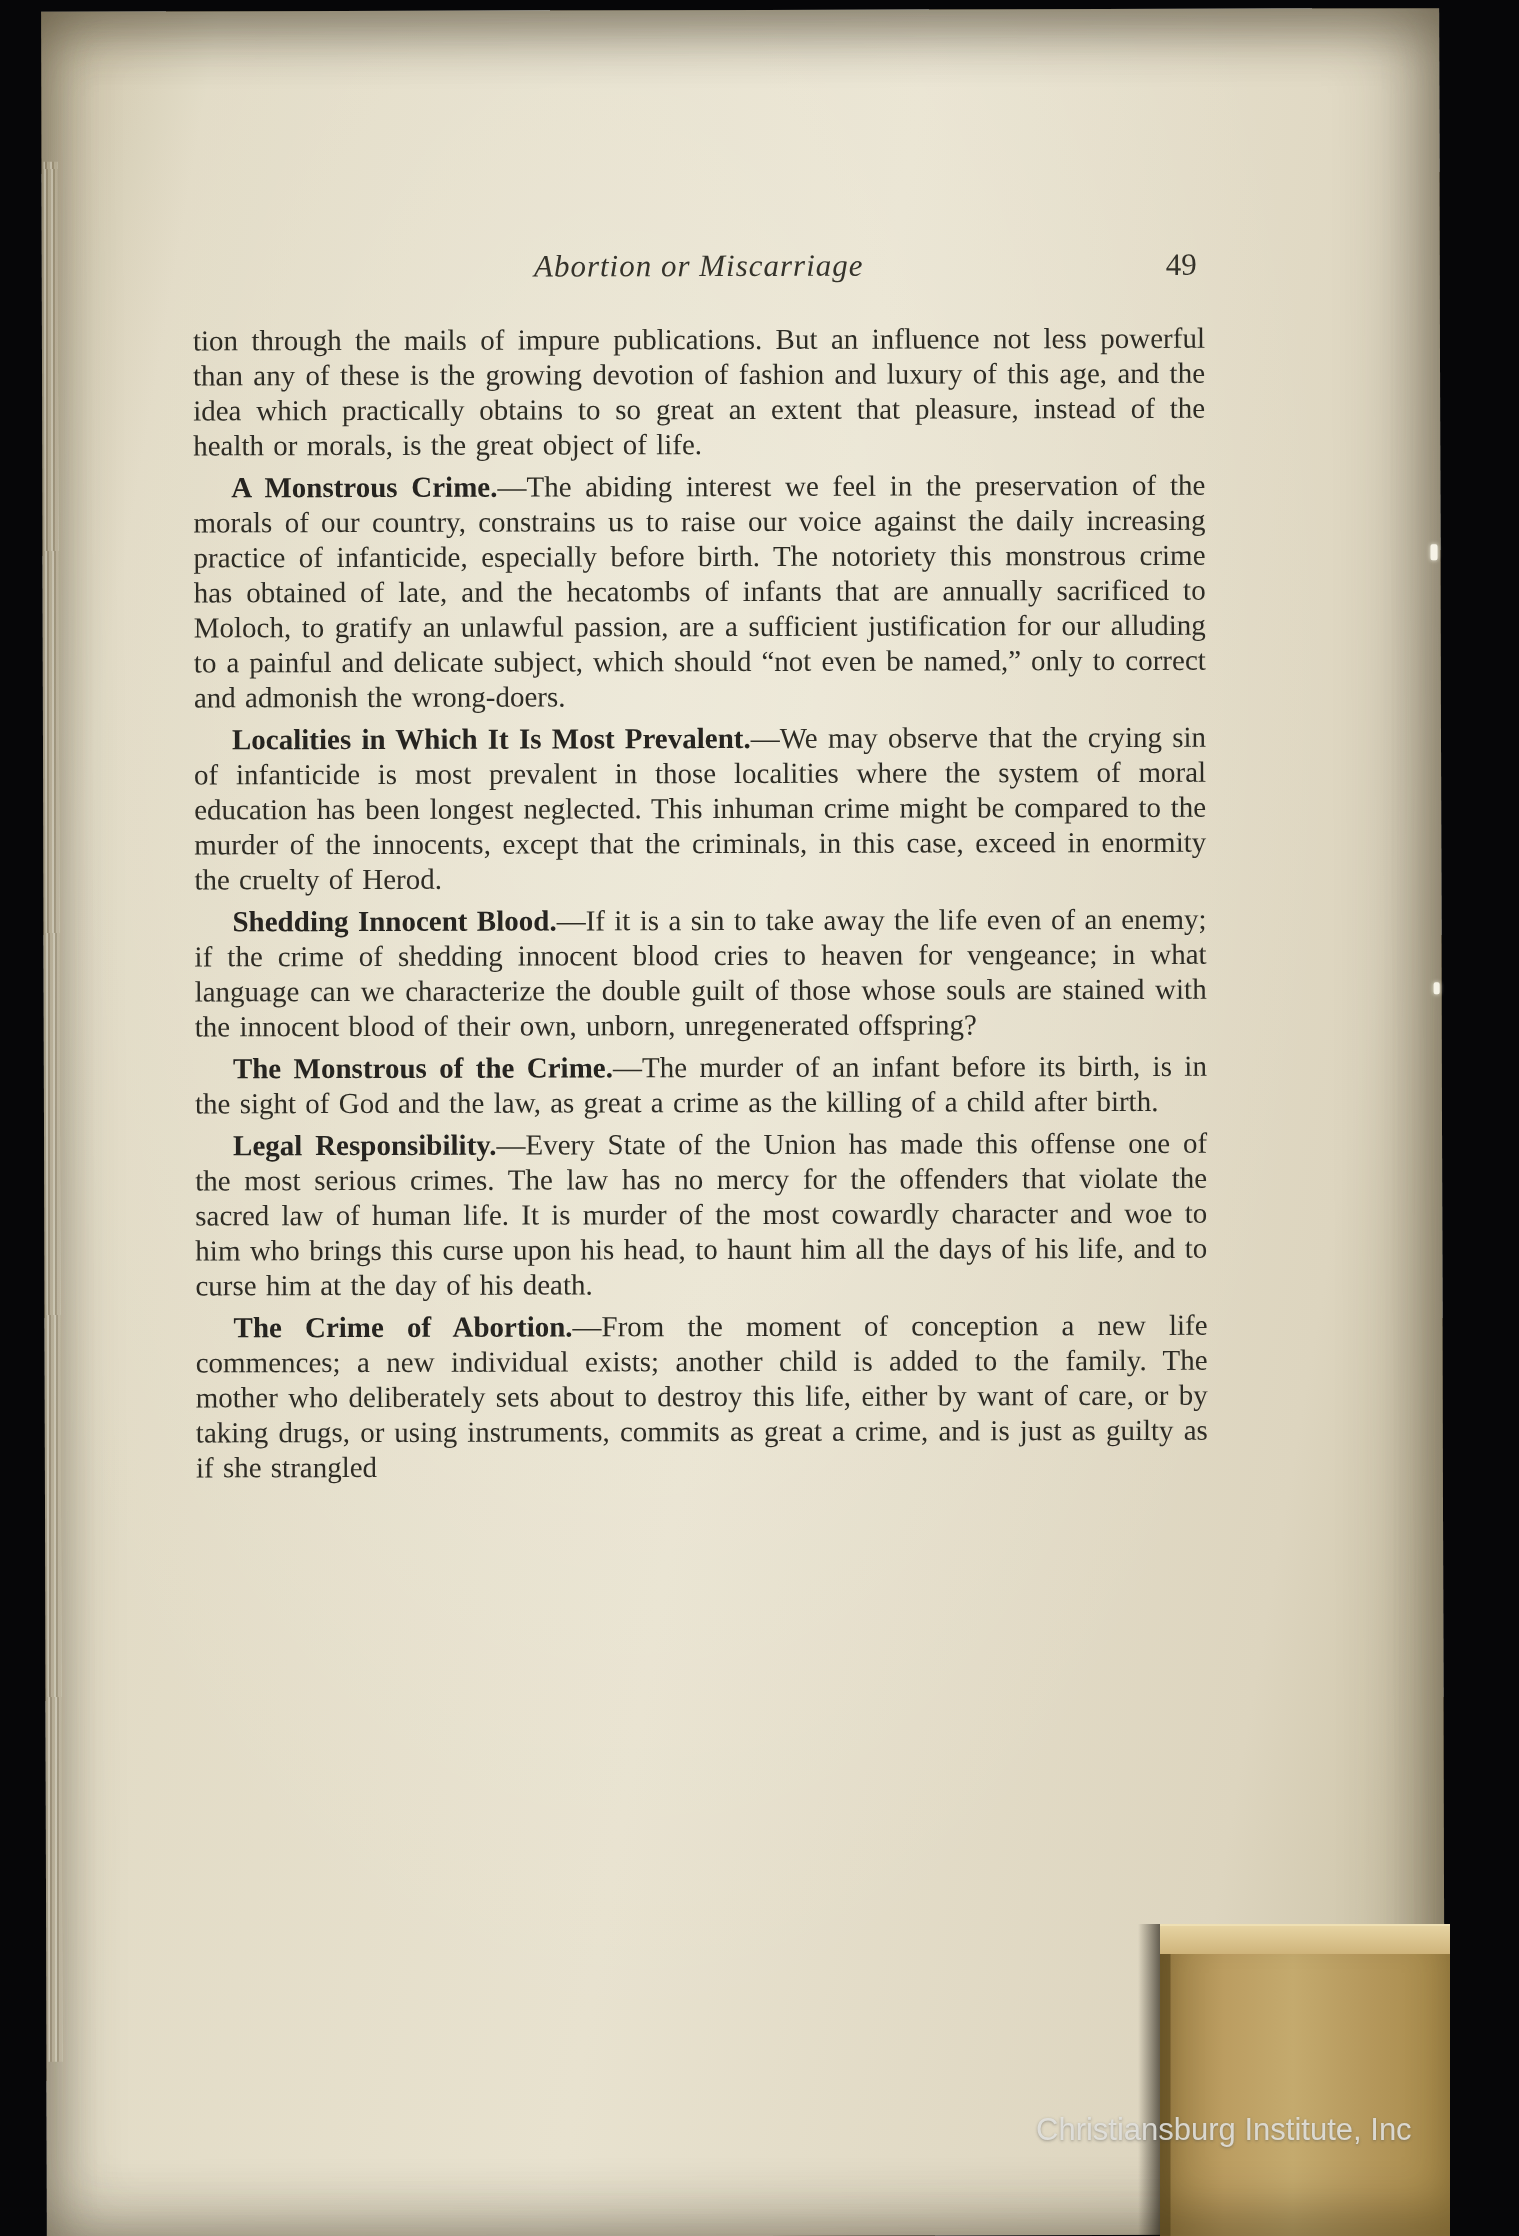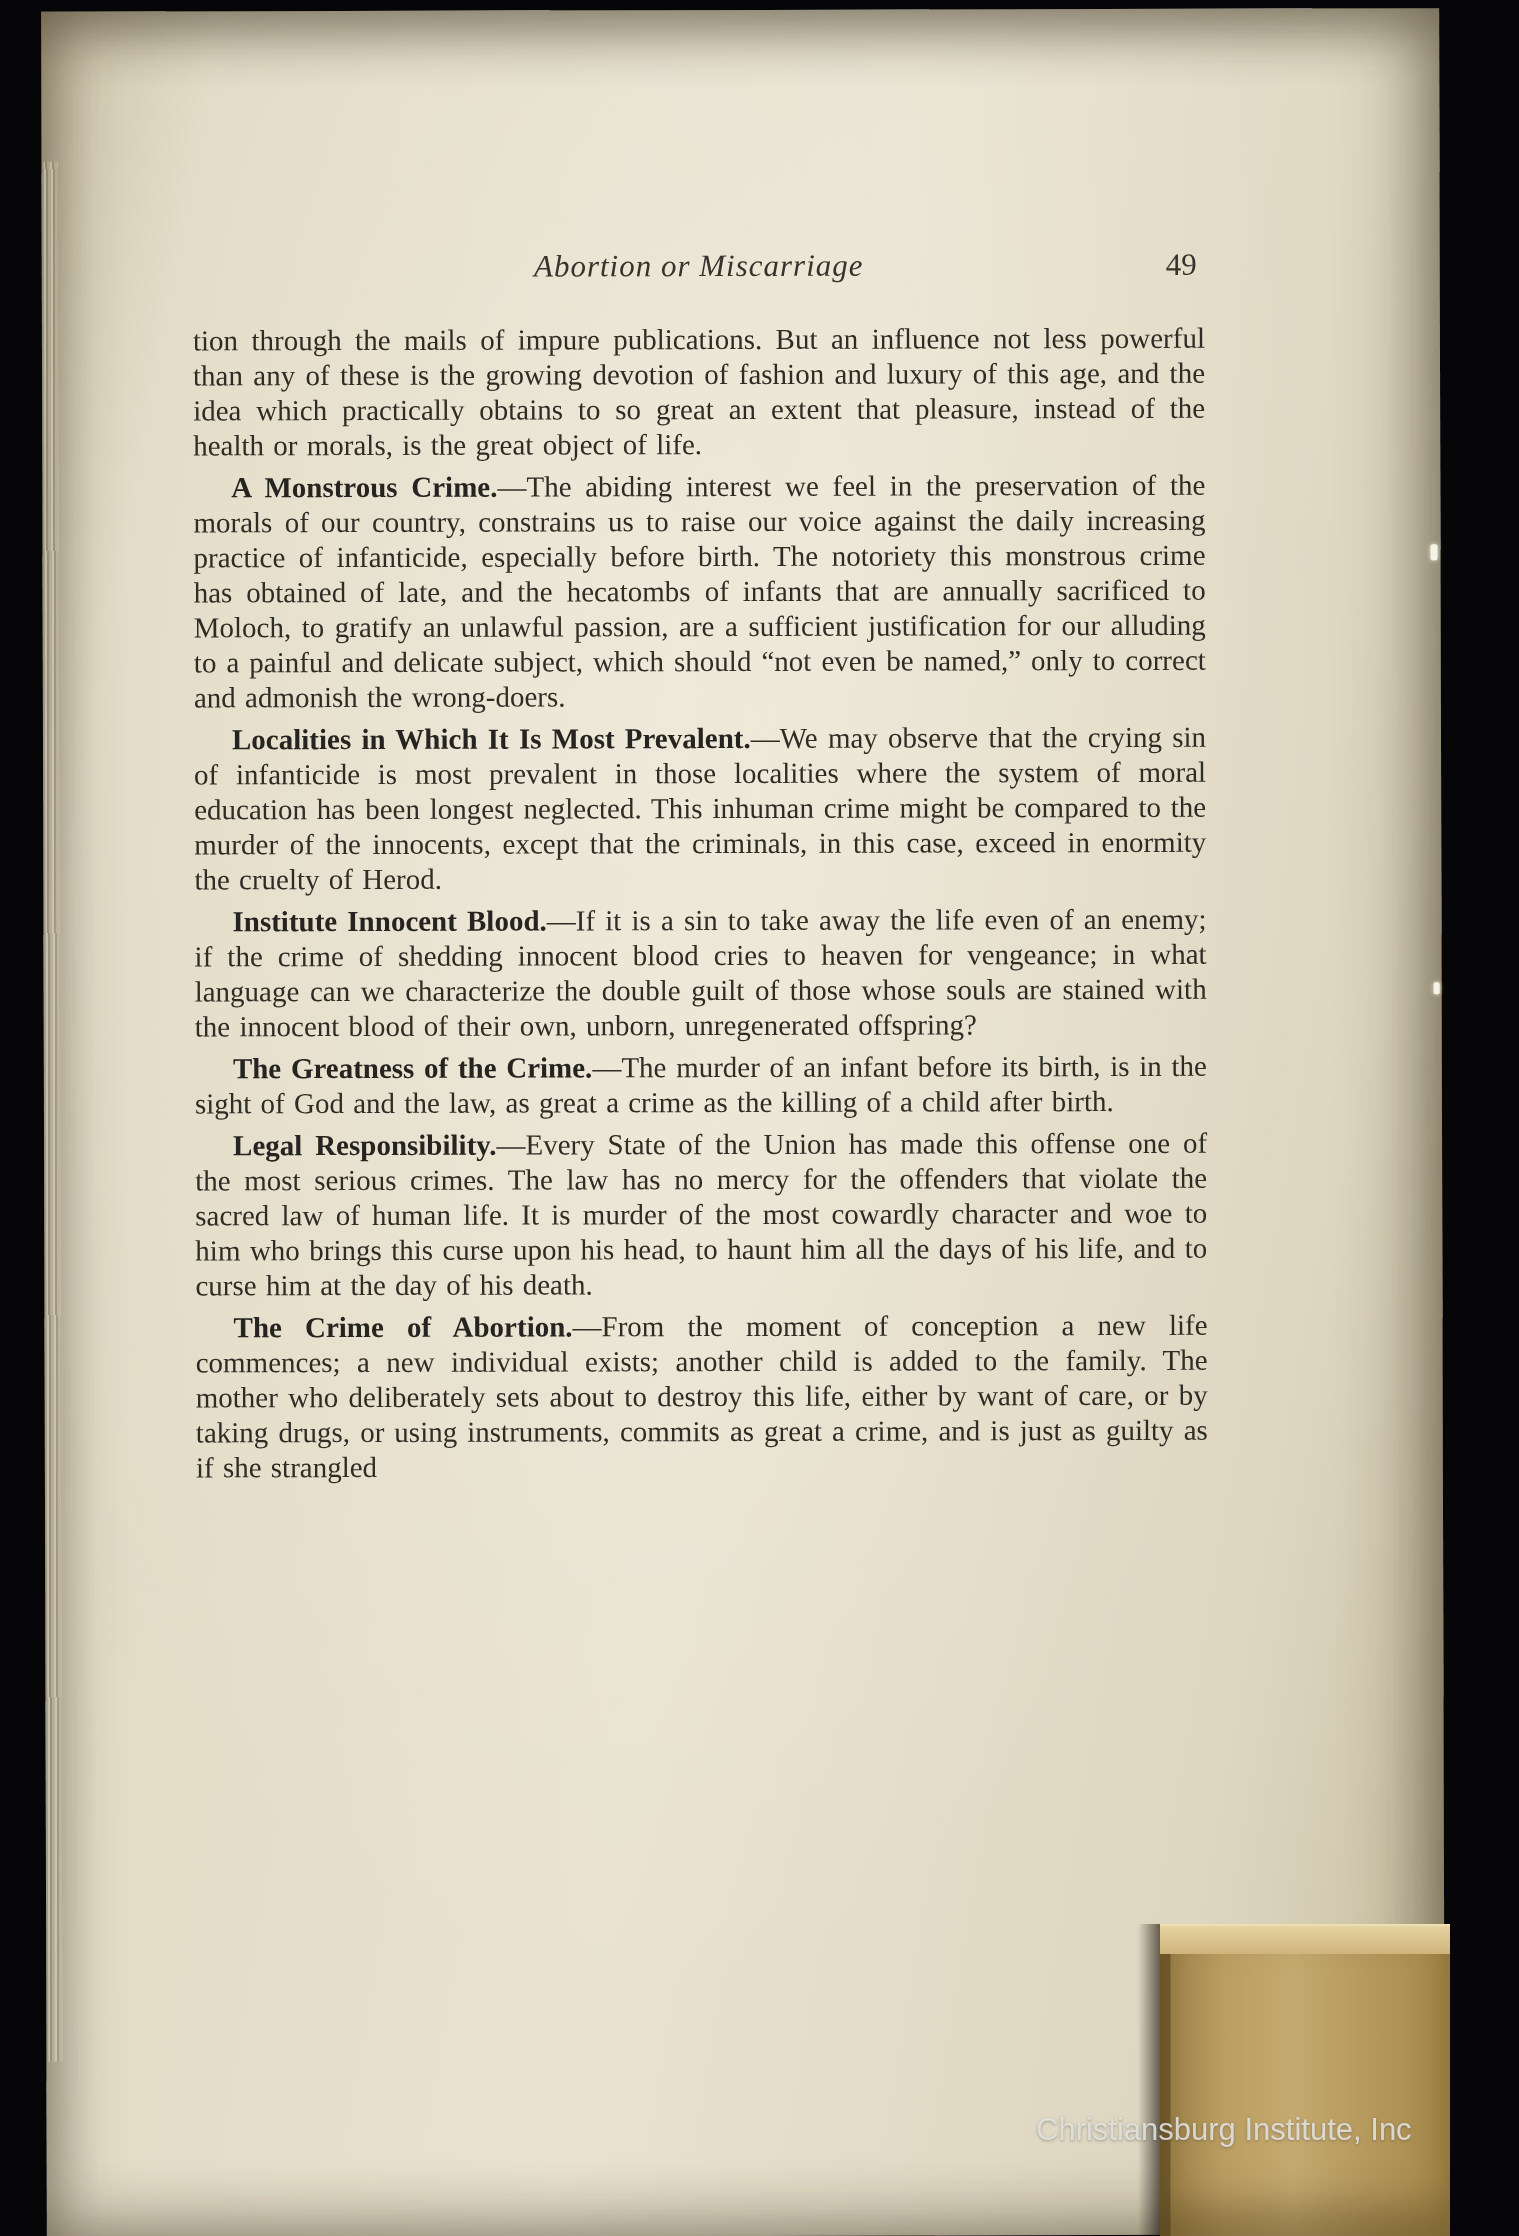--- a/index.html
+++ b/index.html
@@ -125,23 +125,23 @@
       <span class="folio">49</span>
     </div>
 
     <div class="body-text">
       <p class="para no-indent"><span>tion through the mails of impure publications.  But an influence not less powerful than any of these is the growing devotion of fashion and luxury of this age, and the idea which practically obtains to so great an extent that pleasure, instead of the health or morals, is the great object of life.</span></p>
 
       <p class="para"><b>A Monstrous Crime.</b><span>—The abiding interest we feel in the preservation of the morals of our country, constrains us to raise our voice against the daily increasing practice of infanticide, especially before birth.  The notoriety this monstrous crime has obtained of late, and the hecatombs of infants that are annually sacrificed to Moloch, to gratify an unlawful passion, are a sufficient justification for our alluding to a painful and delicate subject, which should “not even be named,” only to correct and admonish the wrong-doers.</span></p>
 
       <p class="para"><b>Localities in Which It Is Most Prevalent.</b><span>—We may observe that the crying sin of infanticide is most prevalent in those localities where the system of moral education has been longest neglected.  This inhuman crime might be compared to the murder of the innocents, except that the criminals, in this case, exceed in enormity the cruelty of Herod.</span></p>
 
-      <p class="para"><b>Institute Innocent Blood.</b><span>—If it is a sin to take away the life even of an enemy; if the crime of shedding innocent blood cries to heaven for vengeance; in what language can we characterize the double guilt of those whose souls are stained with the innocent blood of their own, unborn, unregenerated offspring?</span></p>
+      <p class="para"><b>Shedding Innocent Blood.</b><span>—If it is a sin to take away the life even of an enemy; if the crime of shedding innocent blood cries to heaven for vengeance; in what language can we characterize the double guilt of those whose souls are stained with the innocent blood of their own, unborn, unregenerated offspring?</span></p>
 
-      <p class="para"><b>The Greatness of the Crime.</b><span>—The murder of an infant before its birth, is in the sight of God and the law, as great a crime as the killing of a child after birth.</span></p>
+      <p class="para"><b>The Monstrous of the Crime.</b><span>—The murder of an infant before its birth, is in the sight of God and the law, as great a crime as the killing of a child after birth.</span></p>
 
       <p class="para"><b>Legal Responsibility.</b><span>—Every State of the Union has made this offense one of the most serious crimes.  The law has no mercy for the offenders that violate the sacred law of human life.  It is murder of the most cowardly character and woe to him who brings this curse upon his head, to haunt him all the days of his life, and to curse him at the day of his death.</span></p>
 
       <p class="para"><b>The Crime of Abortion.</b><span>—From the moment of conception a new life commences; a new individual exists; another child is added to the family.  The mother who deliberately sets about to destroy this life, either by want of care, or by taking drugs, or using instruments, commits as great a crime, and is just as guilty as if she strangled</span></p>
     </div>
 
   </div>
 </div>
 
 <div class="artifact">

